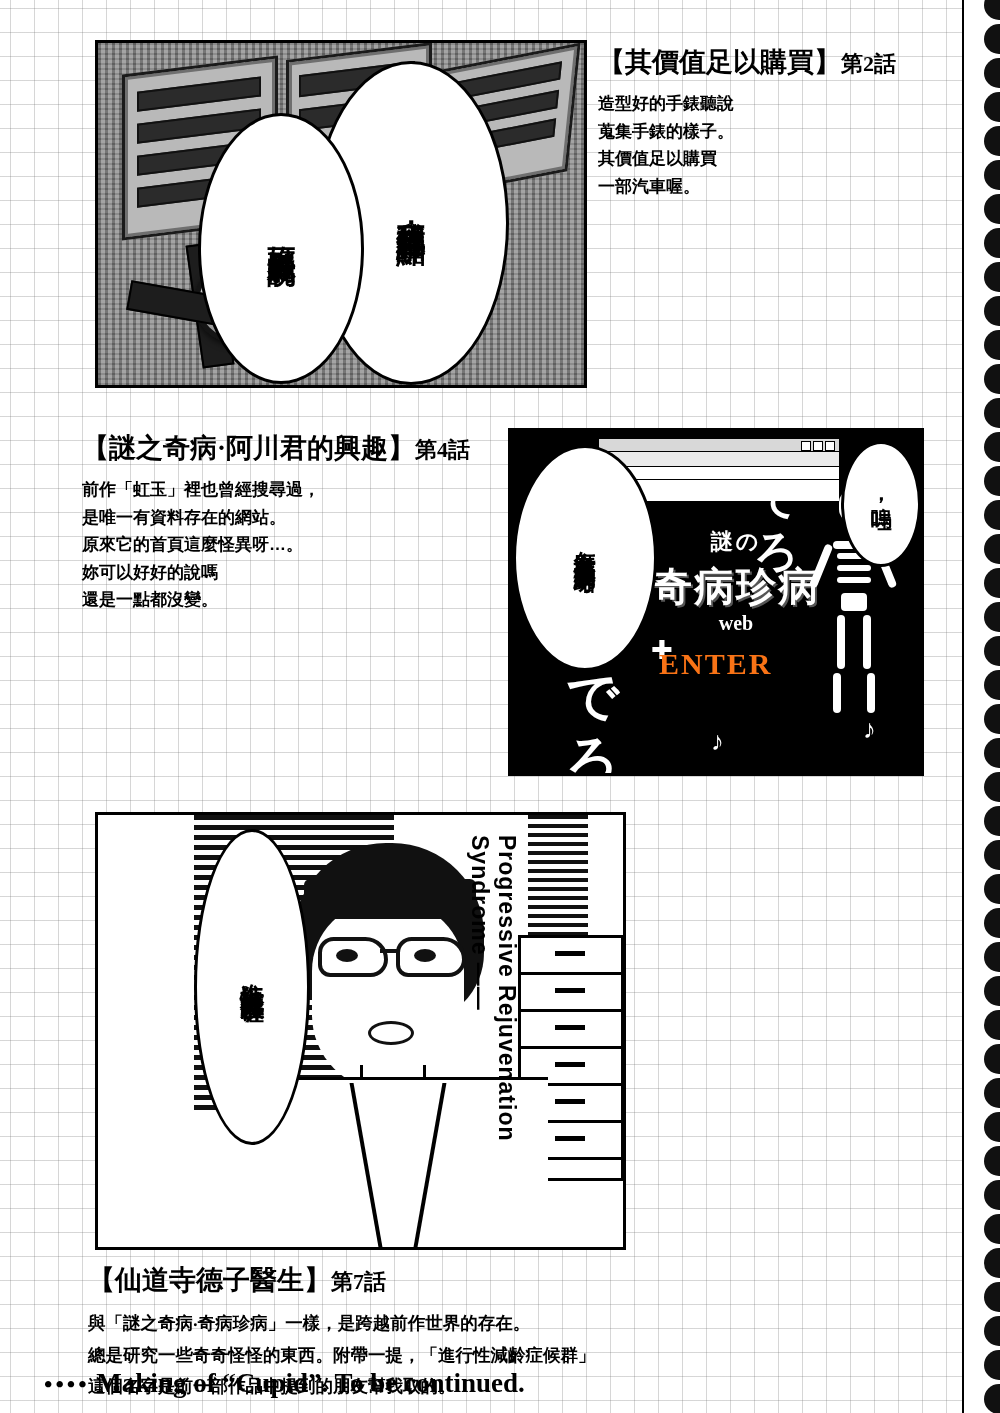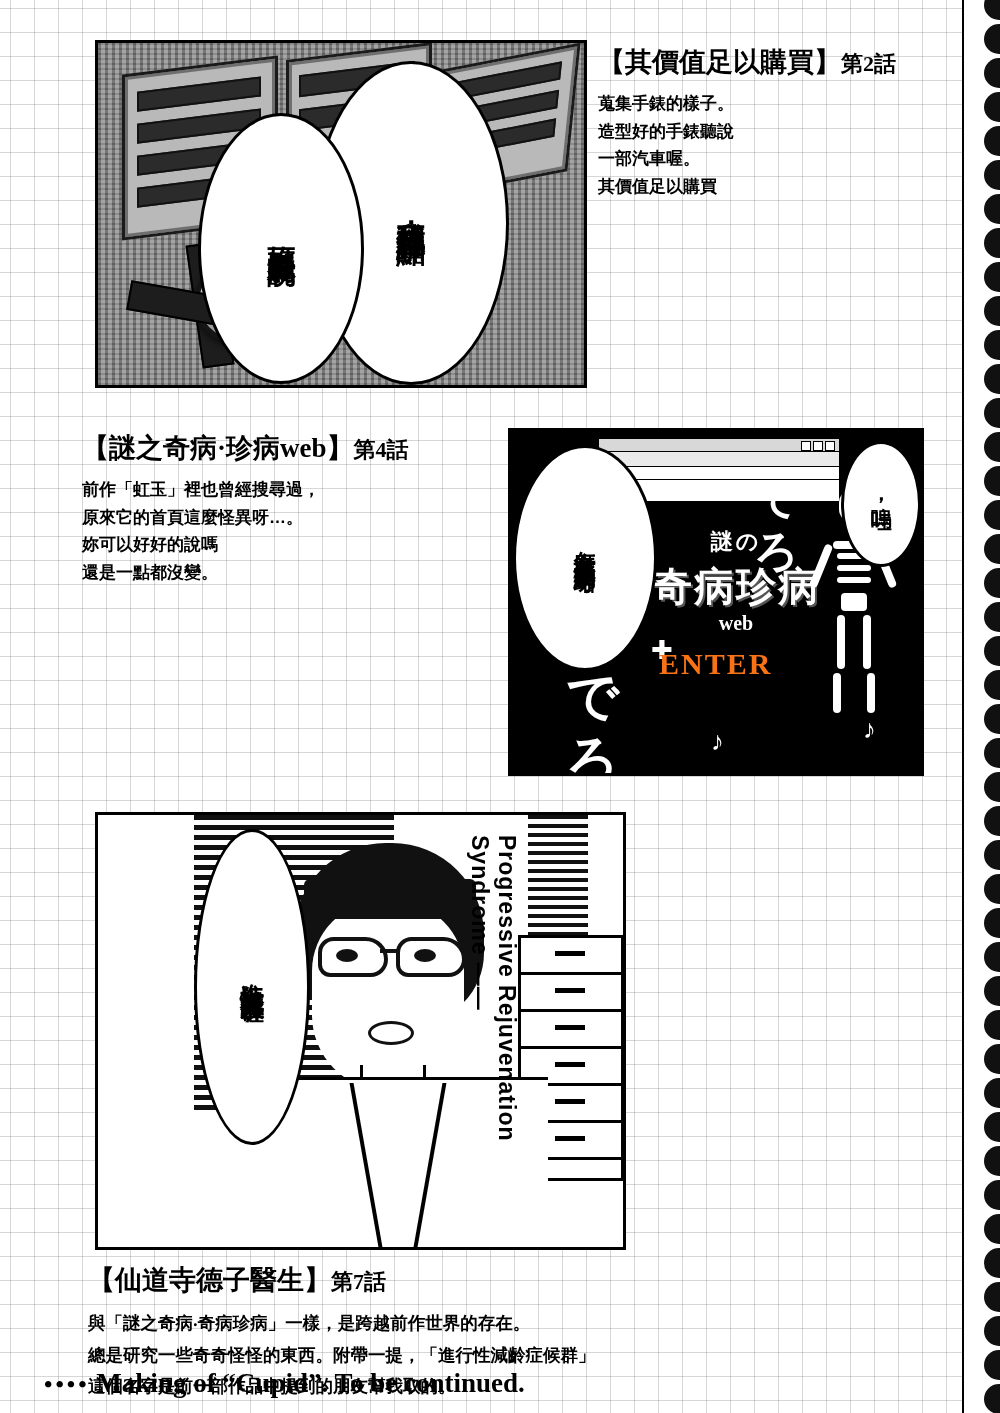--- a/index.html
+++ b/index.html
@@ -226,33 +226,34 @@
 
     <div class="bubble" id="bubble-detail">我想知道得詳細一點，</div>
     <div class="bubble" id="bubble-tellme">妳可以好好的說嗎…</div>
   </div>
 
   <div class="caption-block" id="cap-agawa">
     <div class="cap-title">
       <span>【其價值足以購買】</span><span class="ep">第2話</span>
     </div>
     <div class="cap-body">
+      <div>造型好的手錶聽說</div>
       <div>蒐集手錶的樣子。</div>
-      <div>造型好的手錶聽說</div>
+      <div>其價值足以購買</div>
       <div>一部汽車喔。</div>
-      <div>其價值足以購買</div>
     </div>
   </div>
 
   <div class="caption-block" id="cap-web">
     <div class="cap-title">
-      <span>【謎之奇病·珍病web】</span><span class="ep">第4話</span>
+      <span>【謎之奇病·阿川君的興趣】</span><span class="ep">第4話</span>
     </div>
     <div class="cap-body">
       <div>前作「虹玉」裡也曾經搜尋過，</div>
+      <div>是唯一有資料存在的網站。</div>
       <div>原來它的首頁這麼怪異呀…。</div>
       <div>妳可以好好的說嗎</div>
       <div>還是一點都沒變。</div>
     </div>
   </div>
 
   <div class="panel" id="panel-web">
     <div class="web-inner">
 
       <div class="browser">

